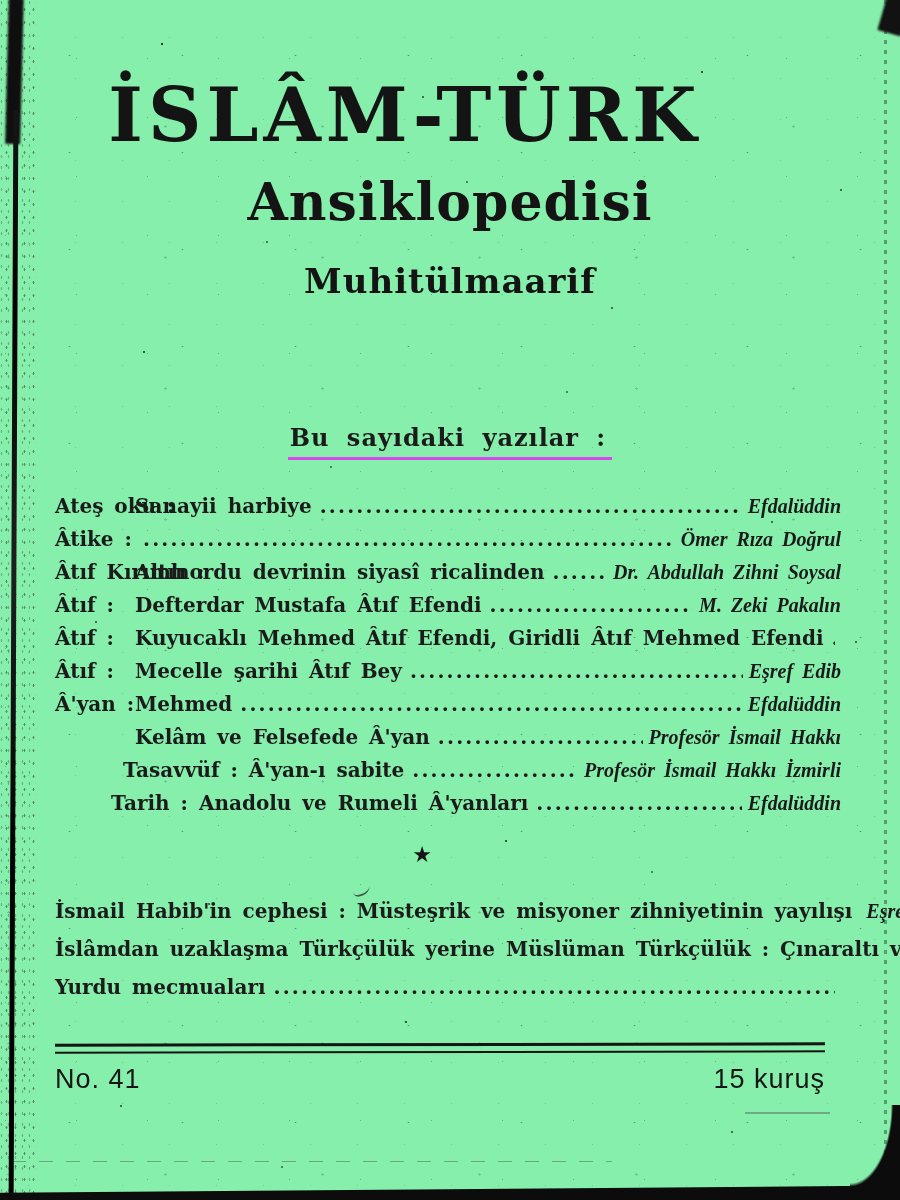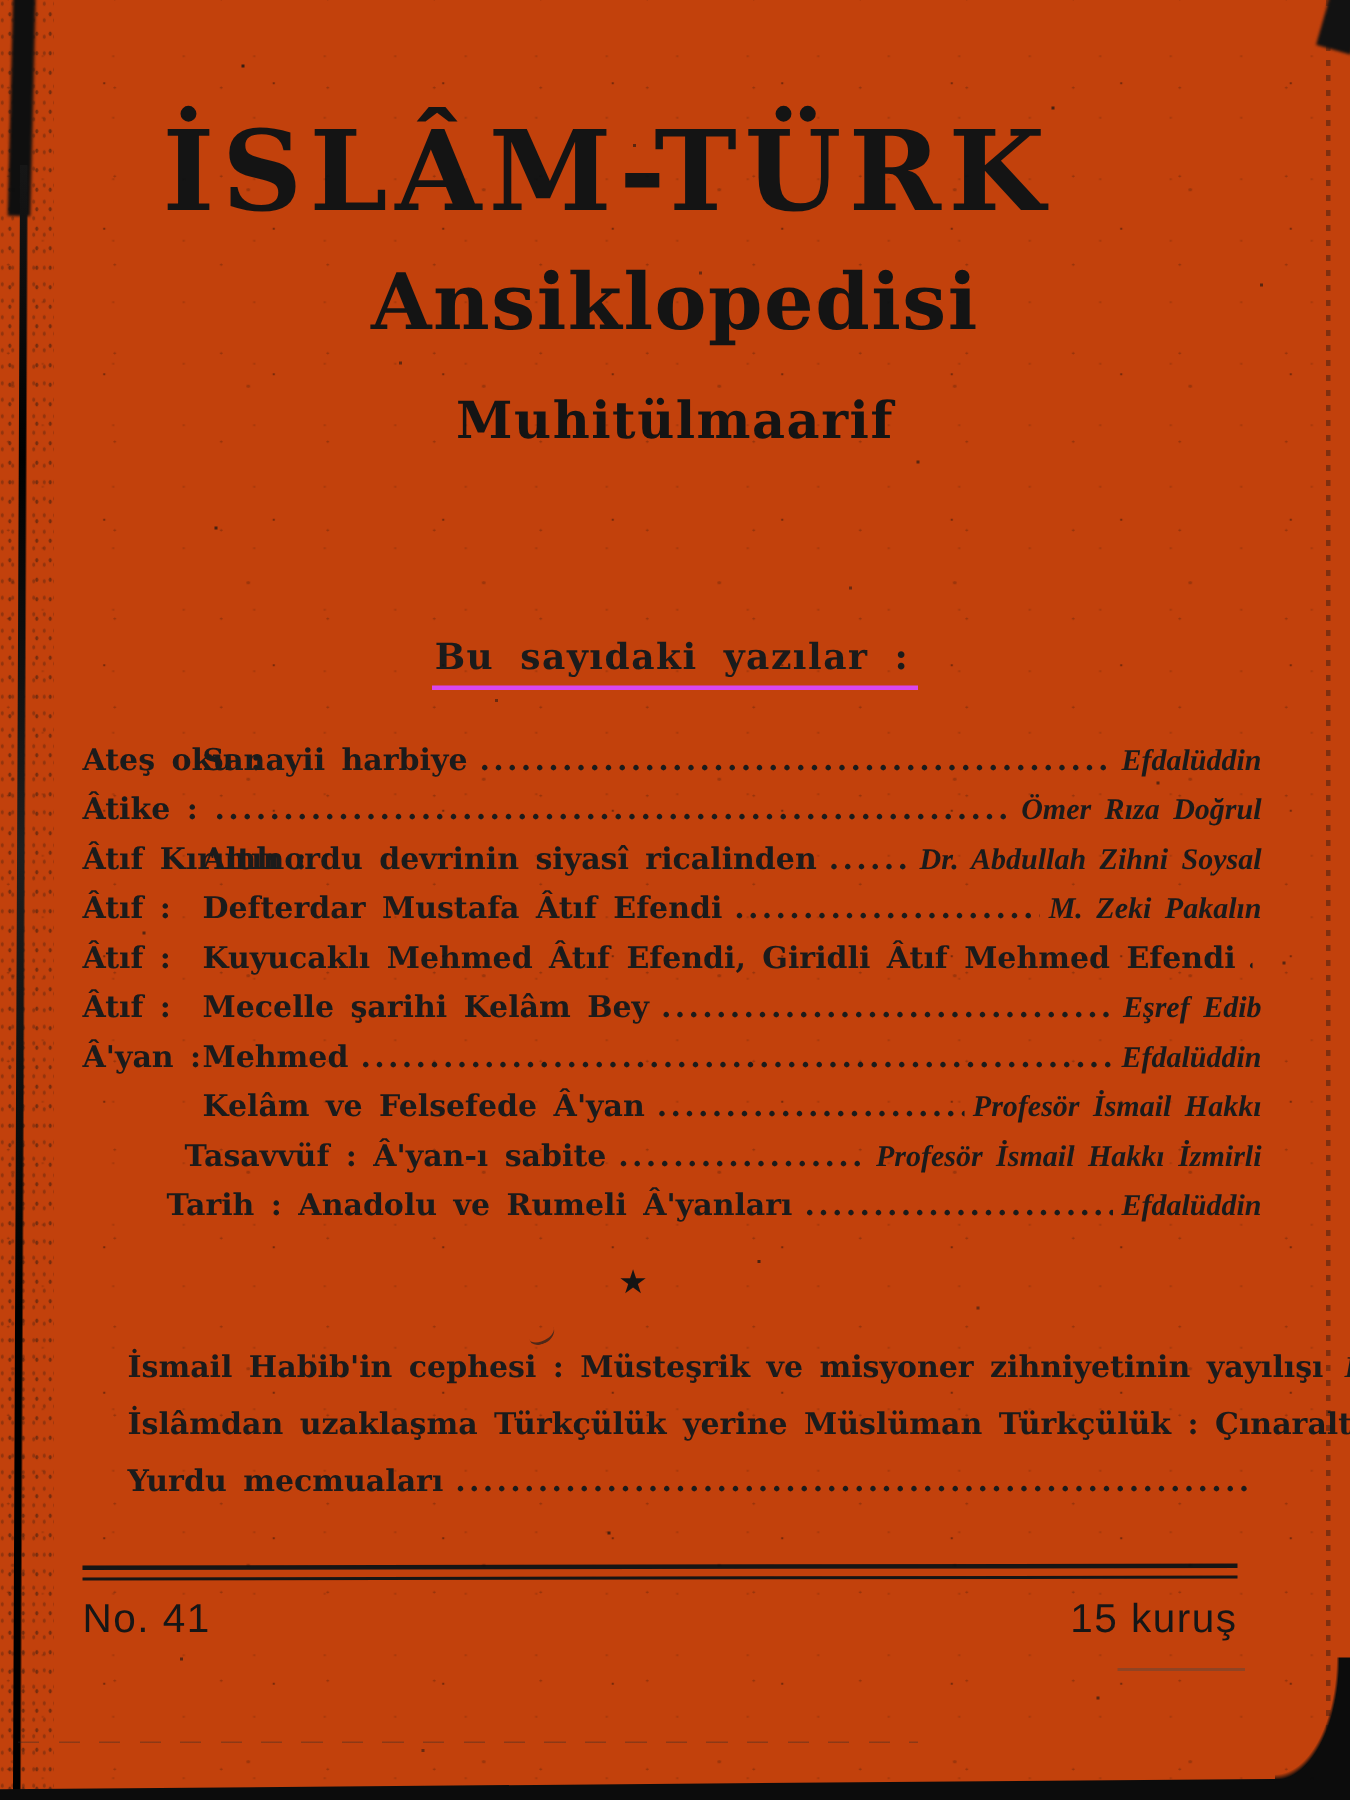--- a/index.html
+++ b/index.html
@@ -1,18 +1,18 @@
 <!DOCTYPE html>
 <html><head>
 <meta charset="utf-8">
 <style>
   html,body{margin:0;padding:0;}
   body{width:900px;height:1200px;overflow:hidden;background:#efeee9;}
   .page{
-    position:relative;width:900px;height:1200px;background:#c2410c;
+    position:relative;width:900px;height:1200px;background:#86efac;
     font-family:"DejaVu Serif", serif;color:#1b1b1b;overflow:hidden;
   }
 
   
   .masthead{position:absolute;top:78px;left:0;width:100%;text-align:center;color:#141414;}
   .title-main{
     margin:0;font-size:74px;font-weight:700;line-height:1;letter-spacing:5px;
     transform:translateX(-45px);white-space:nowrap;
   }
   .title-sub{margin:24px 0 0;font-size:52px;font-weight:700;line-height:1;letter-spacing:1px;}
@@ -43,21 +43,21 @@
   .toc .row:nth-child(10) .titl{margin-left:-24px;}
 
   
   .star{
     position:absolute;top:842px;left:0;width:100%;text-align:center;
     font-size:22px;transform:translateX(-28px);color:#141414;
   }
 
   
   .articles{position:absolute;top:899px;left:55px;width:786px;}
-  .articles .row{height:38px;margin-left:30px;}
+  .articles .row{height:38px;}
   .articles .row.justify .text{
     display:block;width:100%;text-align:justify;text-align-last:justify;
   }
 
   
   .rule{
     position:absolute;top:1043px;left:55px;width:770px;height:5px;
     border-top:3px solid #151515;border-bottom:2px solid #151515;
     transform:rotate(-0.1deg);
   }
@@ -169,21 +169,21 @@
       <span class="auth">M. Zeki Pakalın</span>
     </div>
     <div class="row">
       <span class="term">Âtıf :</span>
       <span class="titl">Kuyucaklı Mehmed Âtıf Efendi, Giridli Âtıf Mehmed Efendi</span>
       <span class="dots">............................................................................................................................................................................................................................................................................................................</span>
       <span class="auth"></span>
     </div>
     <div class="row">
       <span class="term">Âtıf :</span>
-      <span class="titl">Mecelle şarihi Kelâm Bey</span>
+      <span class="titl">Mecelle şarihi Âtıf Bey</span>
       <span class="dots">............................................................................................................................................................................................................................................................................................................</span>
       <span class="auth">Eşref Edib</span>
     </div>
     <div class="row">
       <span class="term">Â'yan :</span>
       <span class="titl">Mehmed</span>
       <span class="dots">............................................................................................................................................................................................................................................................................................................</span>
       <span class="auth">Efdalüddin</span>
     </div>
     <div class="row">

